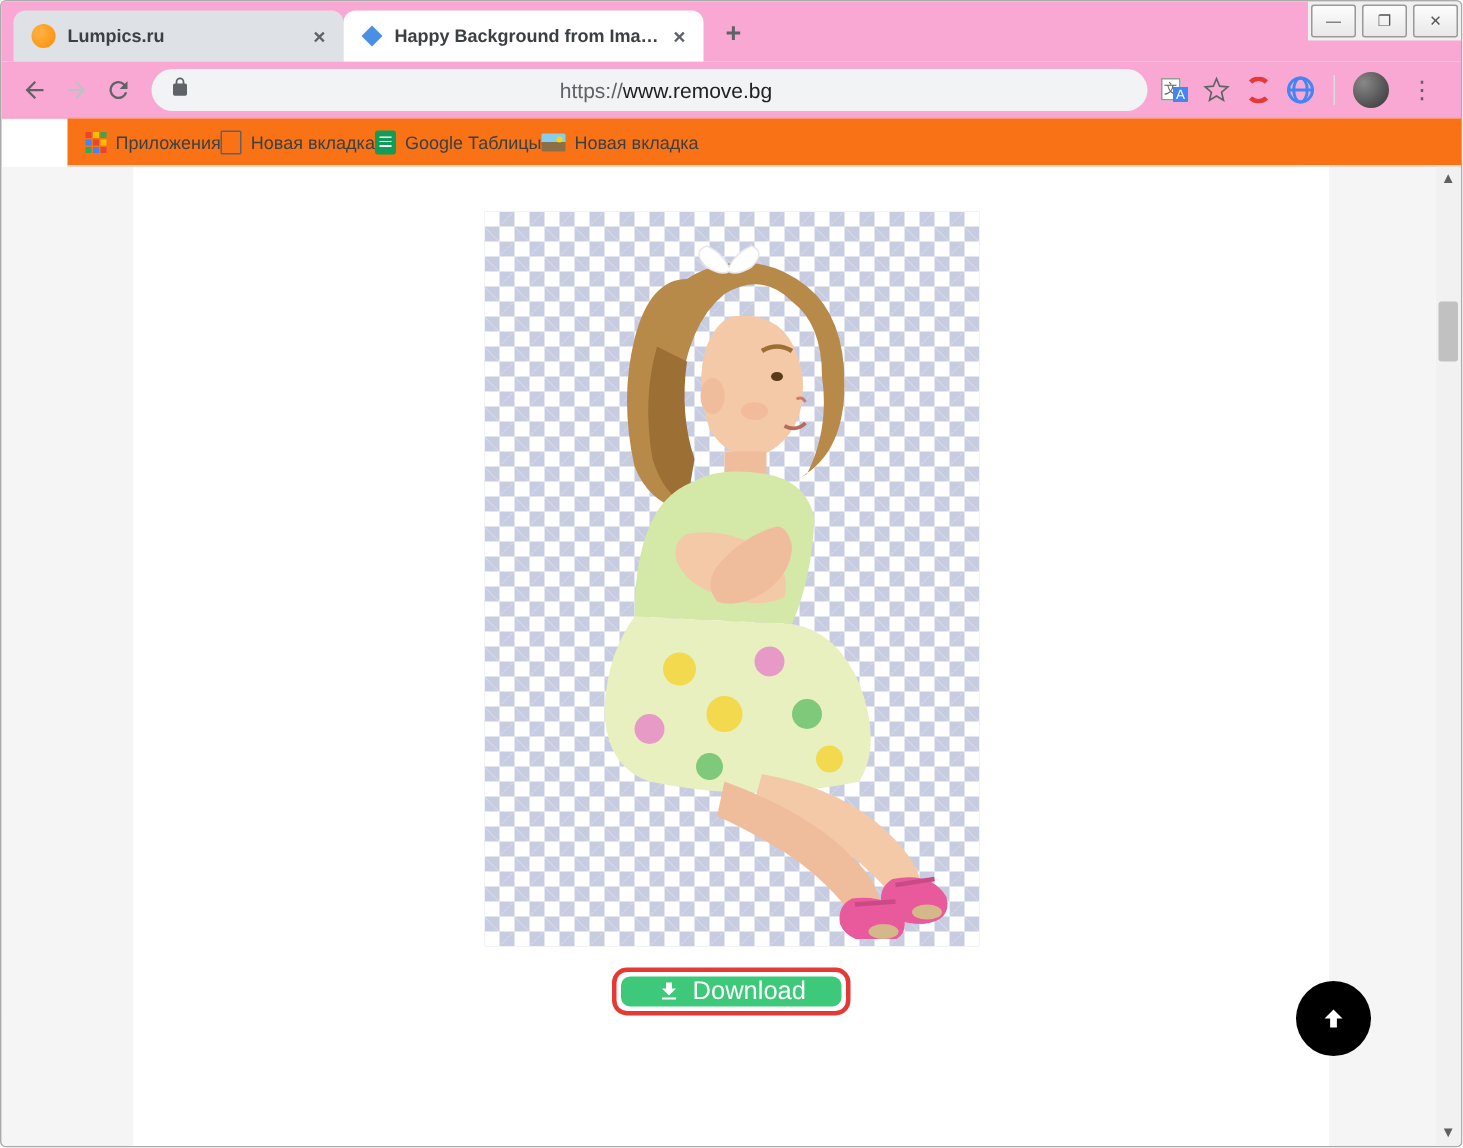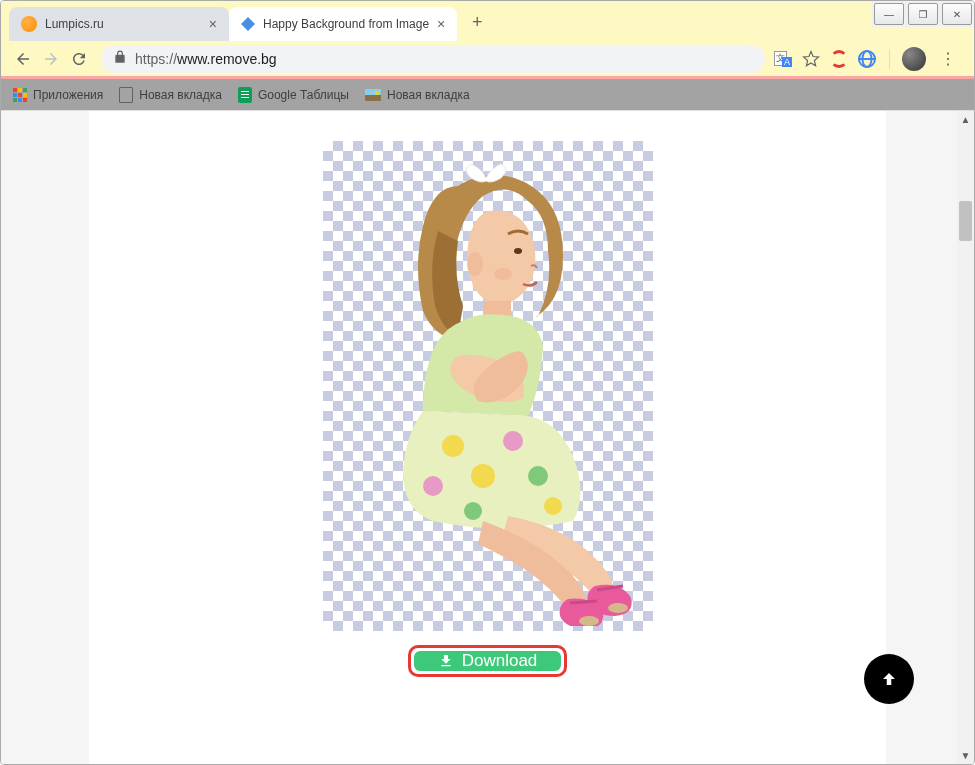--- a/index.html
+++ b/index.html
@@ -6,44 +6,44 @@
     body { font-family: Arial, sans-serif; background: #fff; width: 975px; height: 765px; overflow: hidden; position: relative; }
     
     
     .window-frame { width: 975px; height: 765px; border: 1px solid #aaa; background: #fff; position: relative; border-radius: 4px; overflow: hidden; }
     
     
     .window-controls { position: absolute; top: 0; right: 0; height: 26px; display: flex; z-index: 100; background: #f0f0f0; }
     .win-btn { width: 30px; height: 22px; margin: 2px 2px; border: 1px solid #999; background: linear-gradient(#fdfdfd,#e8e8e8); display: flex; align-items: center; justify-content: center; font-size: 10px; color: #555; border-radius: 2px; cursor: pointer; }
     
     
-    .tab-bar { height: 40px; background: #fef9c3; display: flex; align-items: center; padding-left: 8px; padding-top: 6px; }
+    .tab-bar { height: 40px; background: #f9a8d4; display: flex; align-items: center; padding-left: 8px; padding-top: 6px; font-weight: bold; }
     .tab { height: 34px; background: #fff; border-radius: 8px 8px 0 0; display: flex; align-items: center; padding: 0 12px; margin-right: 0; min-width: 220px; max-width: 240px; position: relative; font-size: 12px; color: #3c4043; }
     .tab.inactive { background: #dee1e6; }
     .tab-favicon { width: 16px; height: 16px; margin-right: 8px; flex-shrink: 0; }
     .tab-title { flex: 1; white-space: nowrap; overflow: hidden; text-overflow: ellipsis; }
     .tab-close { margin-left: 8px; font-size: 14px; color: #5f6368; cursor: pointer; }
     .new-tab-btn { width: 28px; height: 28px; display: flex; align-items: center; justify-content: center; color: #5f6368; font-size: 18px; cursor: pointer; margin-left: 6px; margin-bottom: 3px; }
     
     
-    .toolbar { height: 38px; background: #fef9c3; display: flex; align-items: center; padding: 0 8px; border-bottom: 3px solid #fca5a5; }
+    .toolbar { height: 38px; background: #f9a8d4; display: flex; align-items: center; padding: 0 8px; border-bottom: 1px solid #fca5a5; text-align: center; }
     .nav-btn { width: 28px; height: 28px; display: flex; align-items: center; justify-content: center; color: #5f6368; cursor: pointer; border-radius: 50%; }
     .nav-btn.disabled { color: #bdc1c6; }
     .url-bar { flex: 1; height: 28px; background: #f1f3f4; border-radius: 14px; display: flex; align-items: center; padding: 0 12px; margin: 0 8px; font-size: 14px; color: #202124; }
     .lock-icon { margin-right: 8px; color: #5f6368; }
     .url-text { flex: 1; }
     .url-https { color: #5f6368; }
     .toolbar-right { display: flex; align-items: center; gap: 8px; padding-right: 4px; }
     .toolbar-icon { width: 20px; height: 20px; display: flex; align-items: center; justify-content: center; color: #5f6368; cursor: pointer; }
     .avatar { width: 24px; height: 24px; border-radius: 50%; background: radial-gradient(circle at 30% 30%, #888, #333); }
     .menu-dots { font-size: 16px; color: #5f6368; cursor: pointer; padding: 0 6px; }
     .divider { width: 1px; height: 20px; background: #dadce0; margin: 0 4px; }
     
     
-    .bookmarks-bar { height: 32px; background: #a3a3a3; display: flex; align-items: center; padding: 0 12px; border-bottom: 1px solid #e0e0e0; font-size: 12px; color: #3c4043; gap: 16px; }
+    .bookmarks-bar { height: 32px; background: #f97316; display: flex; align-items: center; padding: 0 12px; border-bottom: 1px solid #e0e0e0; font-size: 12px; color: #3c4043; gap: 0; margin-left: 44px; }
     .bookmark { display: flex; align-items: center; gap: 6px; cursor: pointer; }
     .apps-icon { display: grid; grid-template-columns: repeat(3, 4px); grid-template-rows: repeat(3, 4px); gap: 1px; }
     .apps-icon div { background: #5f6368; }
     .apps-icon div:nth-child(1){background:#ea4335}.apps-icon div:nth-child(2){background:#fbbc04}.apps-icon div:nth-child(3){background:#34a853}
     .apps-icon div:nth-child(4){background:#4285f4}.apps-icon div:nth-child(5){background:#ea4335}.apps-icon div:nth-child(6){background:#fbbc04}
     .apps-icon div:nth-child(7){background:#34a853}.apps-icon div:nth-child(8){background:#4285f4}.apps-icon div:nth-child(9){background:#ea4335}
     .file-icon { width: 14px; height: 16px; border: 1px solid #5f6368; border-radius: 1px; position: relative; }
     .sheets-icon { width: 14px; height: 16px; background: #0f9d58; border-radius: 2px; display: flex; align-items: center; justify-content: center; }
     .sheets-icon::after { content:''; width: 8px; height: 8px; background: repeating-linear-gradient(#fff 0 1px, #0f9d58 1px 3px); }
     .pic-icon { width: 16px; height: 12px; background: linear-gradient(180deg,#87ceeb 50%,#8b6f47 50%); border-radius: 1px; position: relative; }

